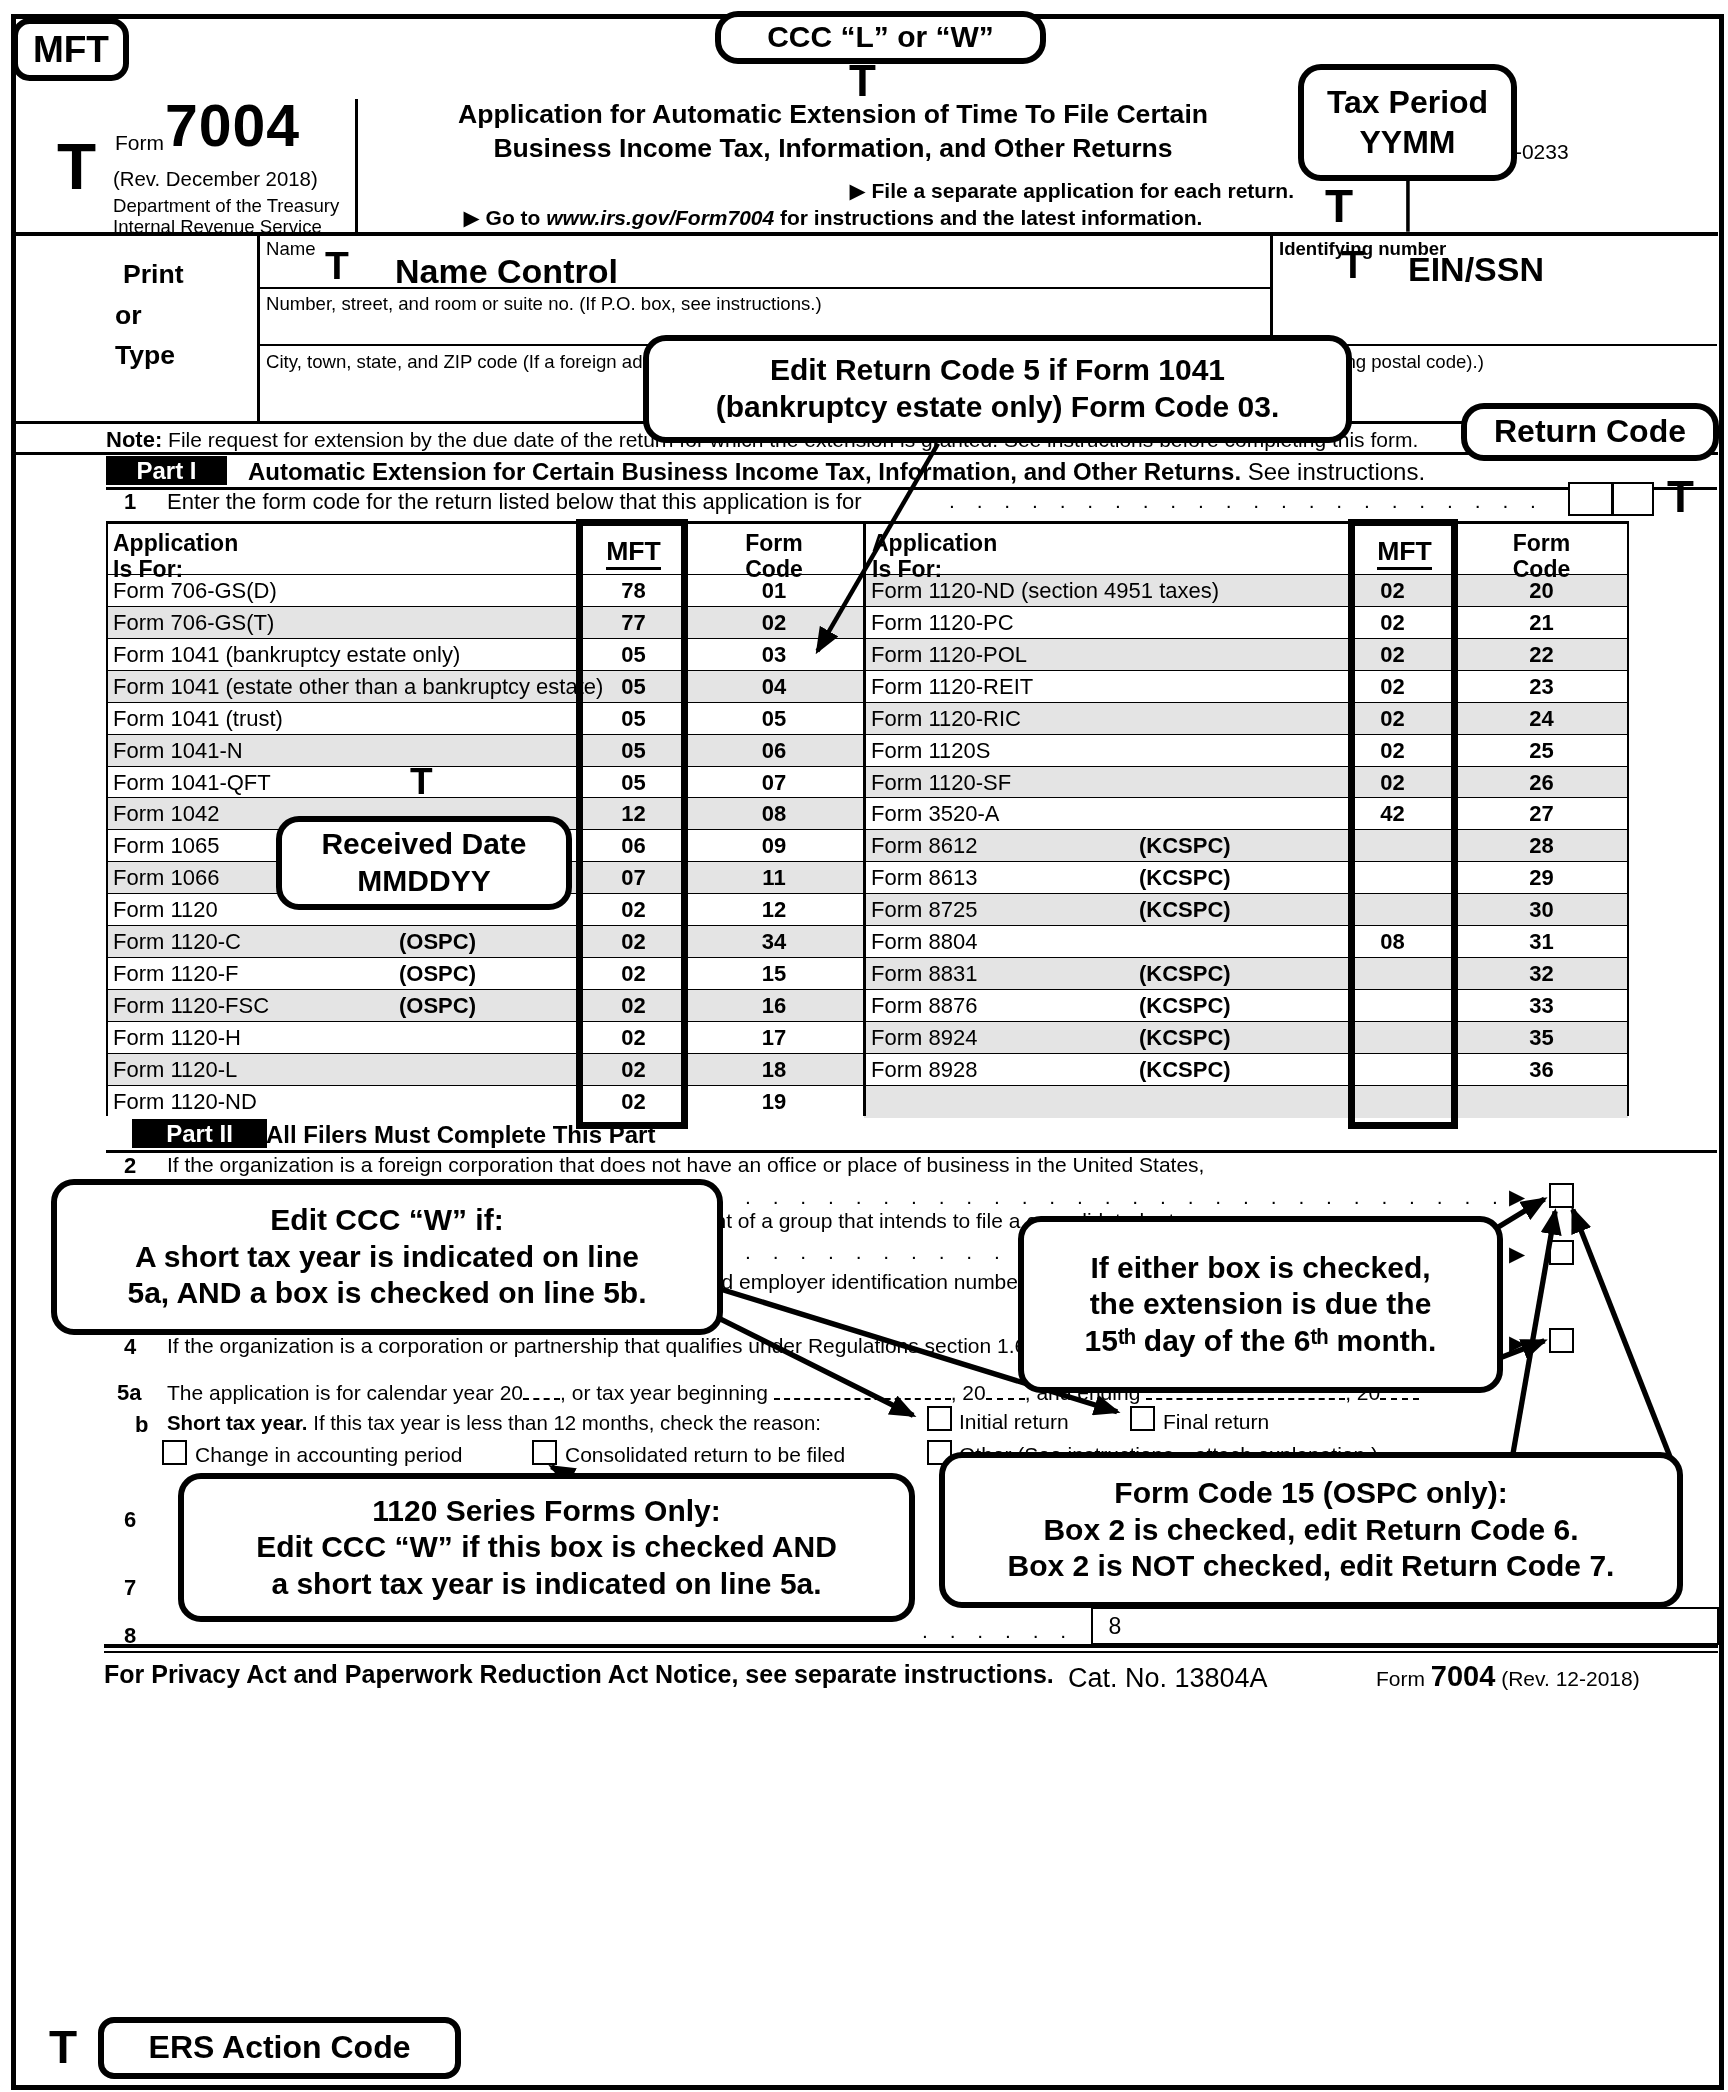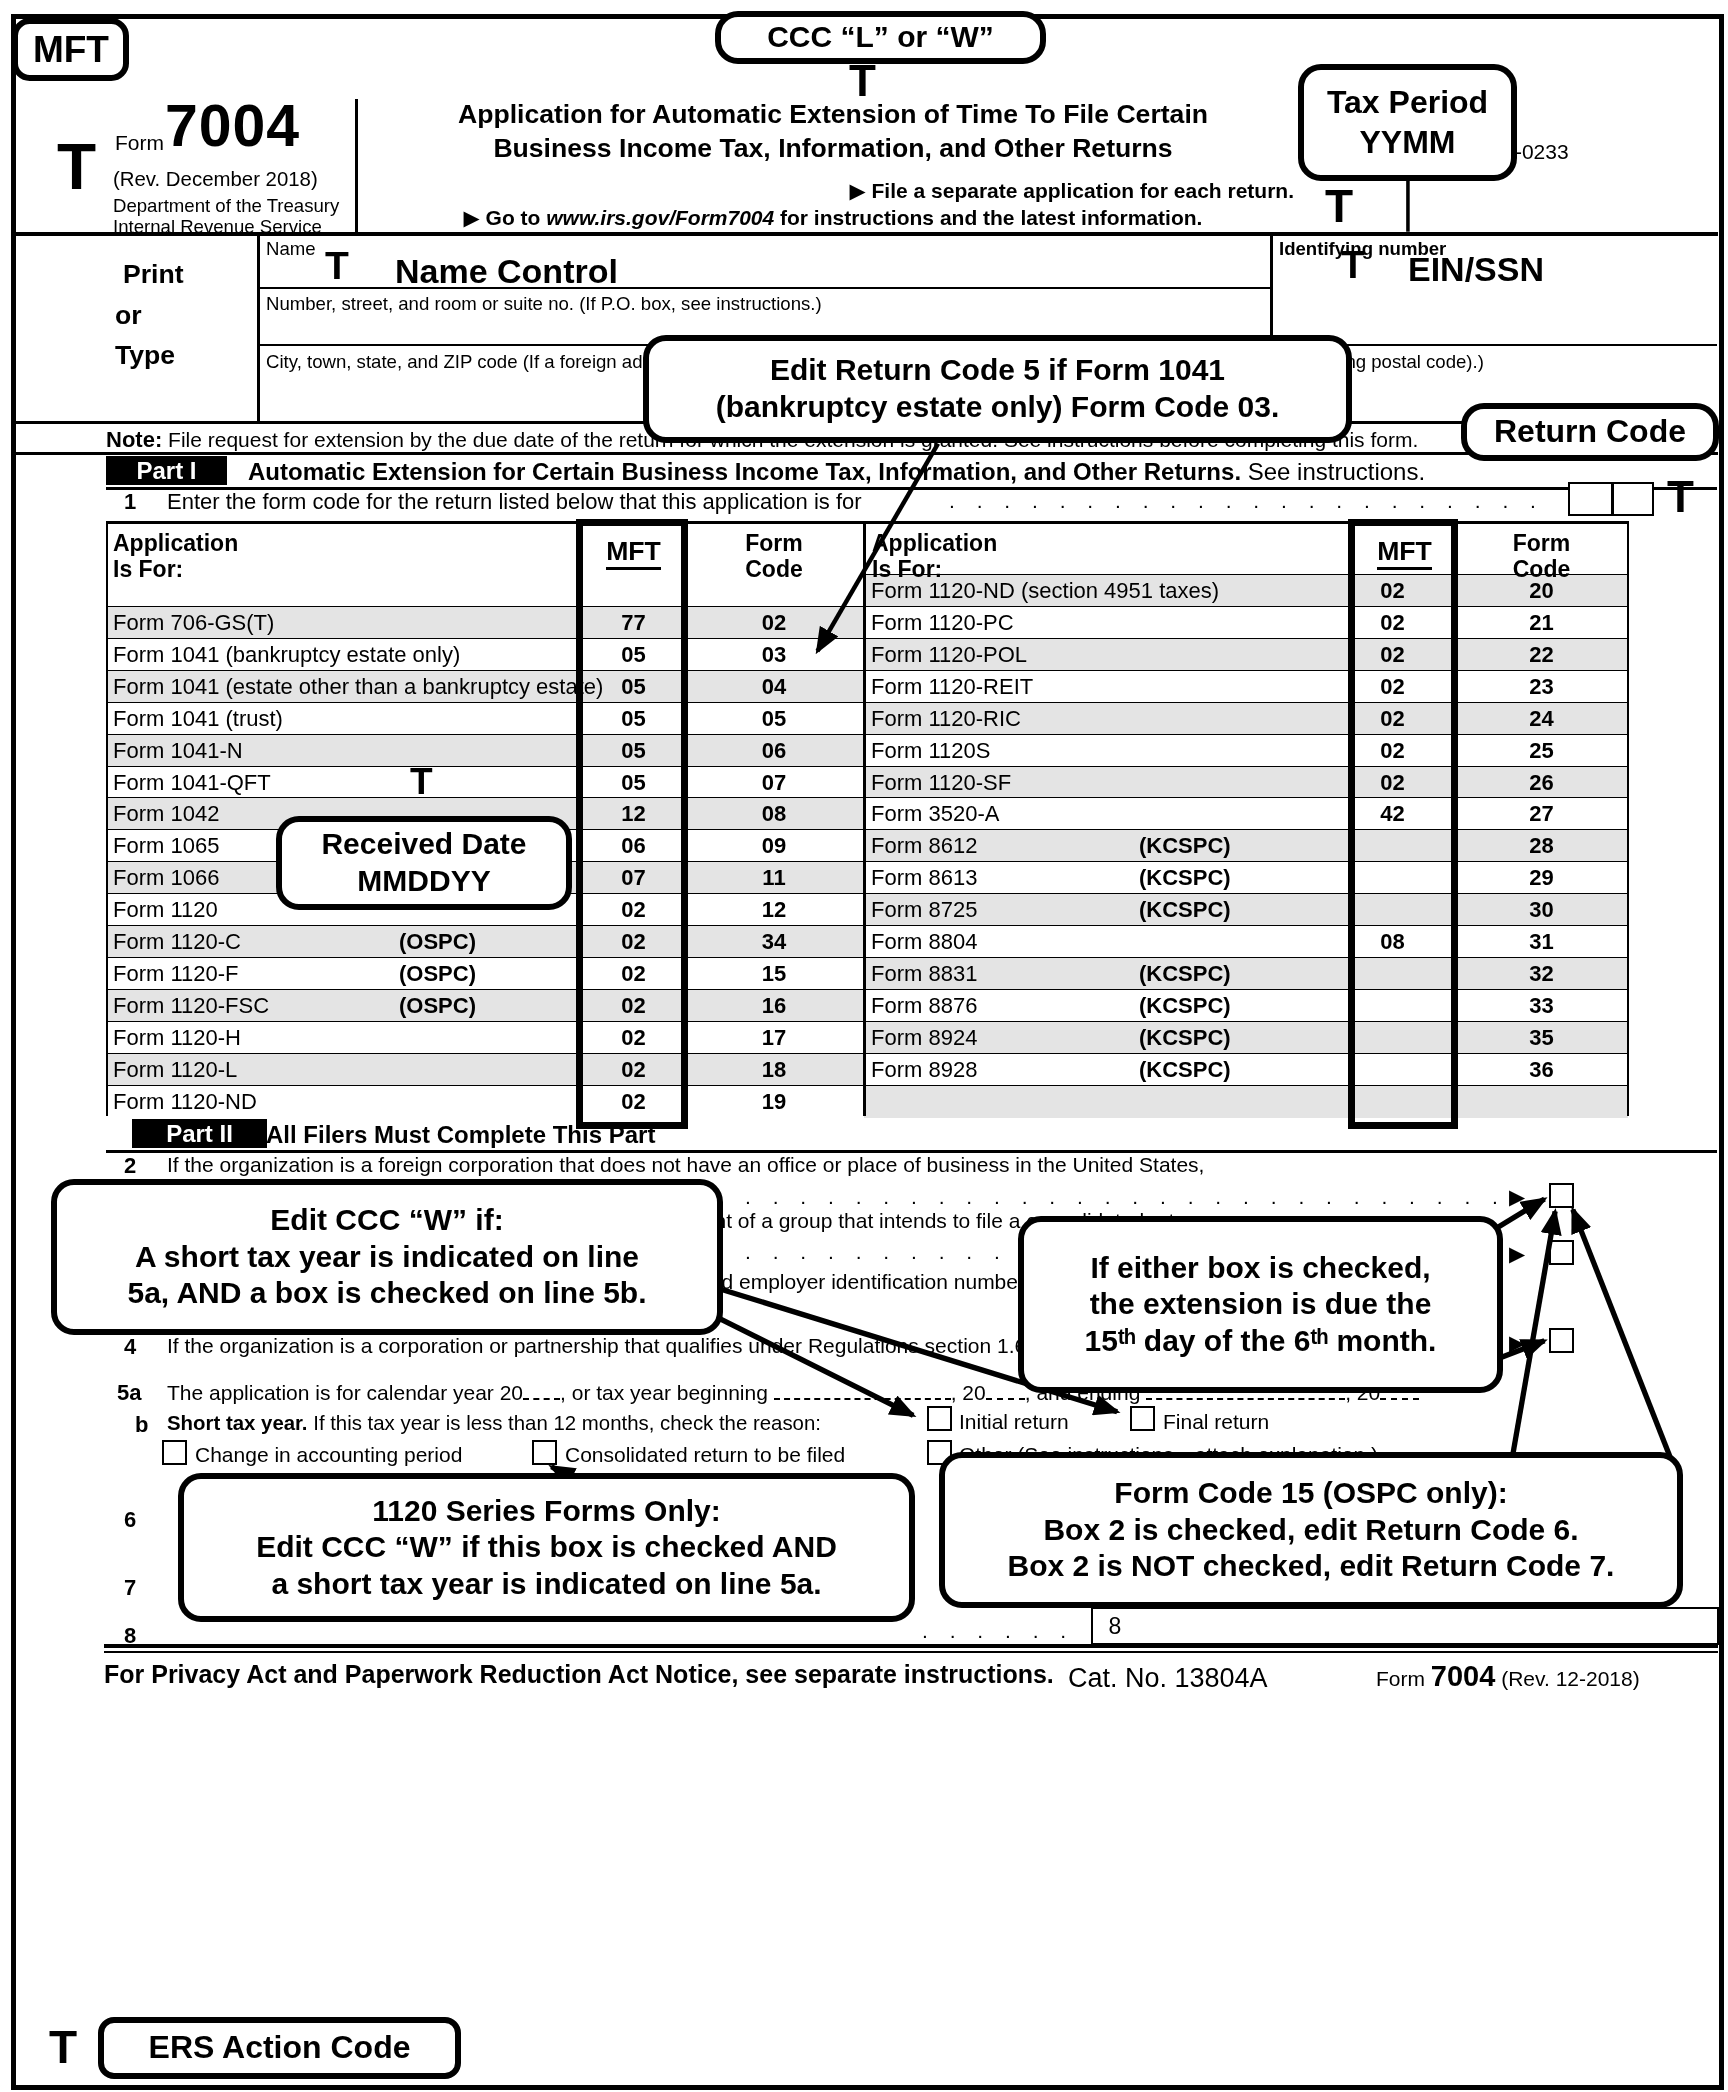--- a/index.html
+++ b/index.html
@@ -144,20 +144,26 @@
   </div>
   <div class="thead" style="left:1355px;top:536px;width:99px;text-align:center;font-size:26.6px;">
     <span class="mfthead">MFT</span>
   </div>
   <div class="thead" style="left:1454px;top:530px;width:175px;text-align:center;">
     <div>Form</div>
       <div>Code</div>
   </div>
 
   <div id="tleft" class="tablewrap">
+      <div class="trow w" style="top: 0px;">
+        <span class="tname">Form 706-GS(D)</span>
+        <span class="tannot"></span>
+        <span class="tmft">78</span>
+        <span class="tcode">01</span>
+      </div>
       <div class="trow g" style="top: 32px;">
         <span class="tname">Form 706-GS(T)</span>
         <span class="tannot"></span>
         <span class="tmft">77</span>
         <span class="tcode">02</span>
       </div>
       <div class="trow w" style="top: 64px;">
         <span class="tname">Form 1041 (bankruptcy estate only)</span>
         <span class="tannot"></span>
         <span class="tmft">05</span>

